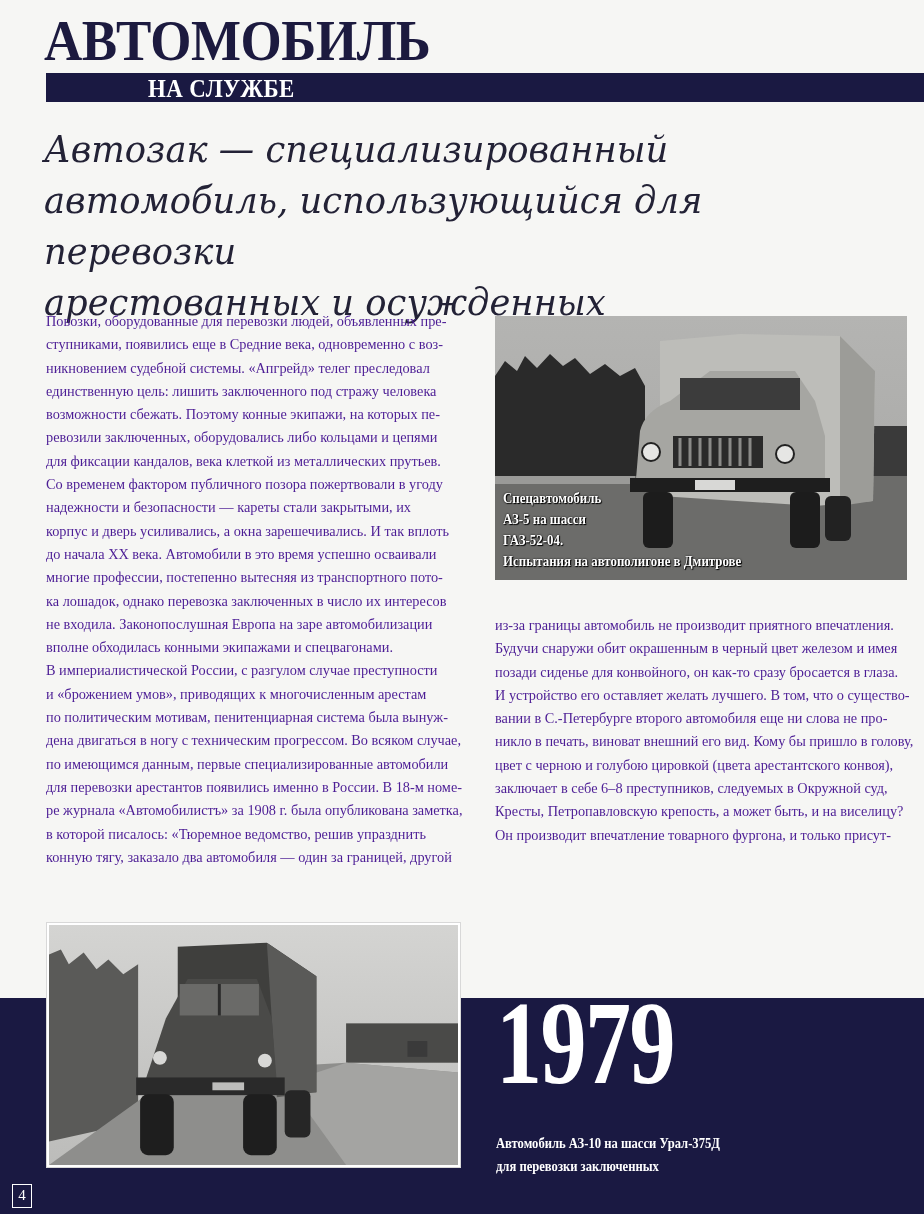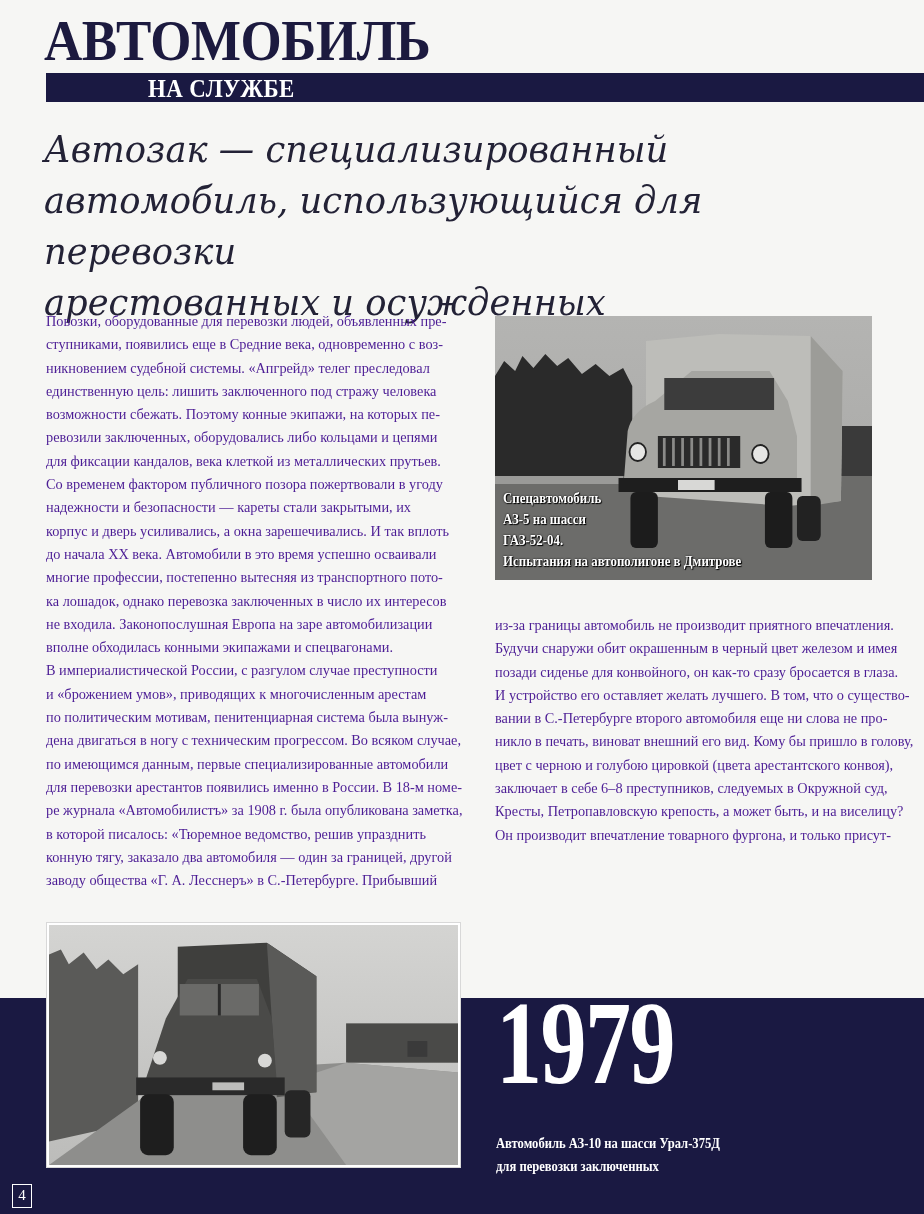--- a/index.html
+++ b/index.html
@@ -43,21 +43,21 @@
       font-size: 14.3px; line-height: 23.3px; color: #4c1d95;
     }
     .col-left { left: 46px; top: 310px; width: 418px; }
     .col-right { left: 495px; top: 614px; width: 414px; }
     .col p { white-space: nowrap; }
     
     .photo {
       position: absolute; overflow: hidden;
       background: #8c8c8a;
     }
-    .photo-top { left: 495px; top: 316px; width: 377px; height: 264px; }
+    .photo-top { left: 495px; top: 316px; width: 412px; height: 264px; }
     .photo-bottom { left: 47px; top: 923px; width: 413px; height: 244px; border: 2px solid #ffffff; outline: 1px solid #d8d8d8; }
     .photo svg { position: absolute; left: 0; top: 0; width: 100%; height: 100%; }
     .photo-caption {
       position: absolute; left: 8px; bottom: 8px;
       font-family: "Liberation Serif", serif; font-weight: 700;
       font-size: 14px; line-height: 21px; color: #ffffff;
       text-shadow: 0 0 2px #000, 1px 1px 1px #000;
       transform: scaleX(0.92); transform-origin: left bottom;
     }
     
@@ -117,21 +117,20 @@
   <p>вполне обходилась конными экипажами и спецвагонами.</p>
   <p>В империалистической России, с разгулом случае преступности</p>
   <p>и «брожением умов», приводящих к многочисленным арестам</p>
   <p>по политическим мотивам, пенитенциарная система была вынуж-</p>
   <p>дена двигаться в ногу с техническим прогрессом. Во всяком случае,</p>
   <p>по имеющимся данным, первые специализированные автомобили</p>
   <p>для перевозки арестантов появились именно в России. В 18-м номе-</p>
   <p>ре журнала «Автомобилистъ» за 1908 г. была опубликована заметка,</p>
   <p>в которой писалось: «Тюремное ведомство, решив упразднить</p>
   <p>конную тягу, заказало два автомобиля — один за границей, другой</p>
-  <p>заводу общества «Г. А. Лесснеръ» в С.-Петербурге. Прибывший</p>
 </div>
 
 <div class="photo photo-top">
   <svg viewBox="0 0 412 264" preserveAspectRatio="none">
     <defs>
       <linearGradient id="skyA" x1="0" y1="0" x2="0" y2="1">
         <stop offset="0" stop-color="#b4b4b2"></stop>
         <stop offset="1" stop-color="#a6a6a4"></stop>
       </linearGradient>
     </defs>

